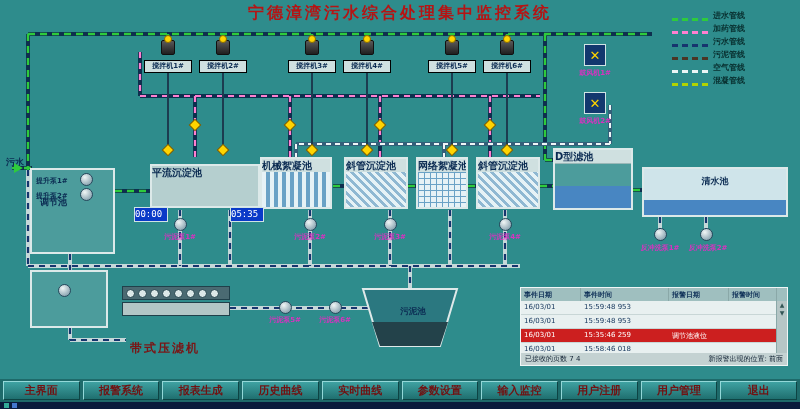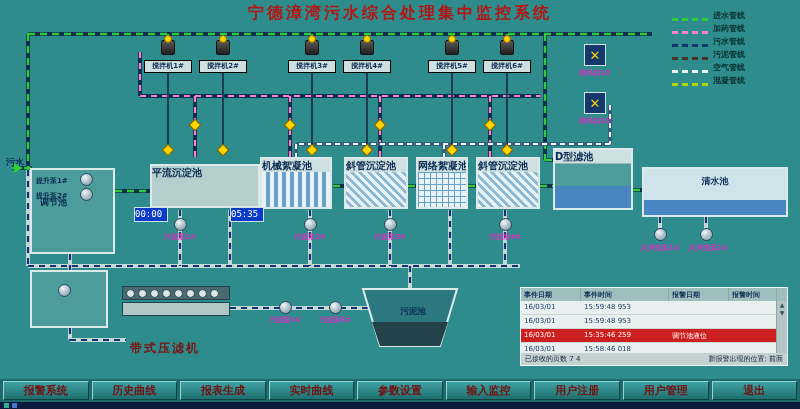--- a/index.html
+++ b/index.html
@@ -302,23 +302,24 @@
       <span></span>
     </div>
     <div class="alarm-scroll">▲<br>▼</div>
     <div class="alarm-foot">
       <span>已接收的页数 7 4</span>
       <span>新报警出现的位置: 前面</span>
     </div>
   </div>
 
   <div class="abs navbar">
+    <button class="navbtn">主界面</button>
     <button class="navbtn">报警系统</button>
+    <button class="navbtn">报表生成</button>
     <button class="navbtn">历史曲线</button>
-    <button class="navbtn">报表生成</button>
     <button class="navbtn">实时曲线</button>
     <button class="navbtn">参数设置</button>
     <button class="navbtn">输入监控</button>
     <button class="navbtn">用户注册</button>
     <button class="navbtn">用户管理</button>
     <button class="navbtn">退出</button>
   </div>
 
   <div class="abs taskbar">
     <div class="task-ico" style="left:4px;background:#3a9"></div>

